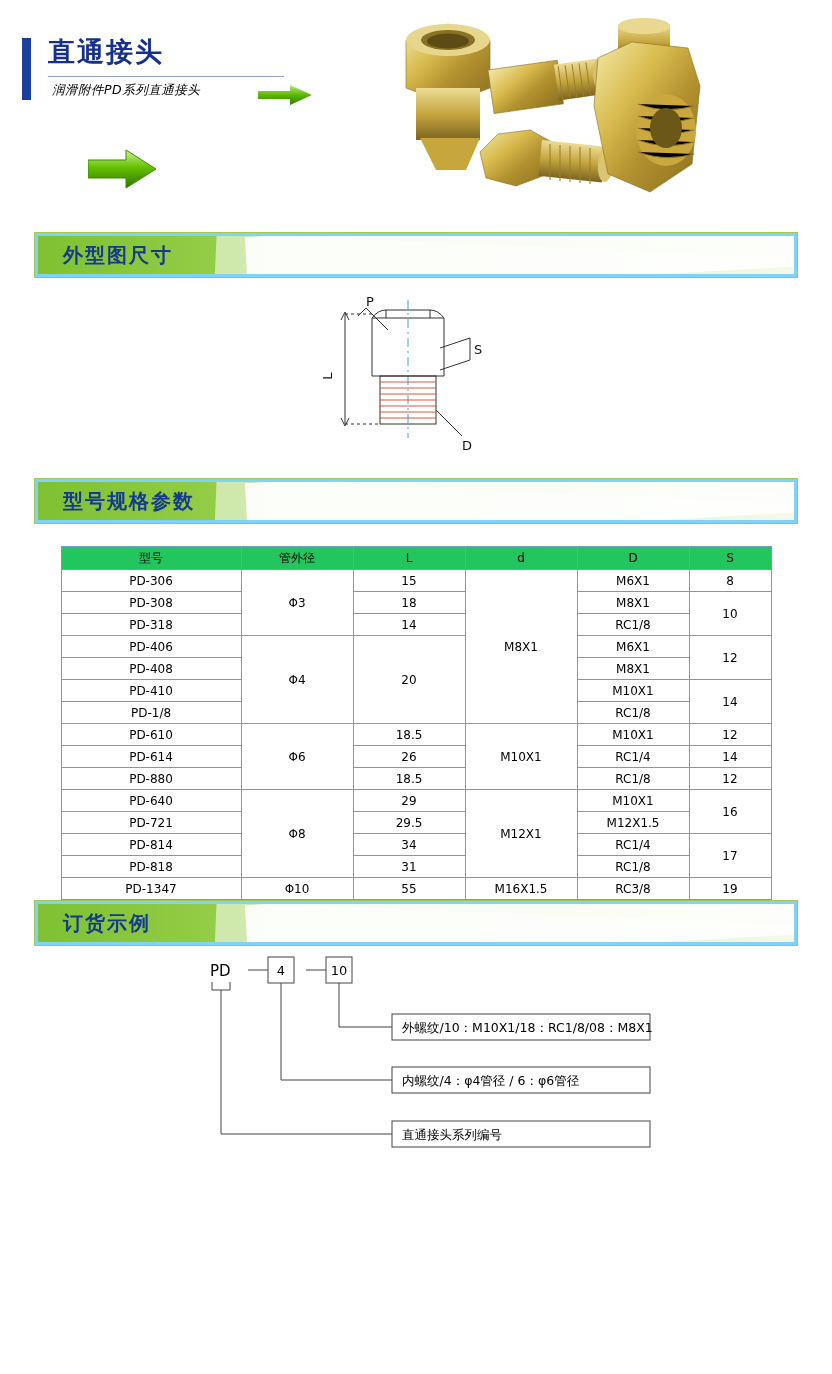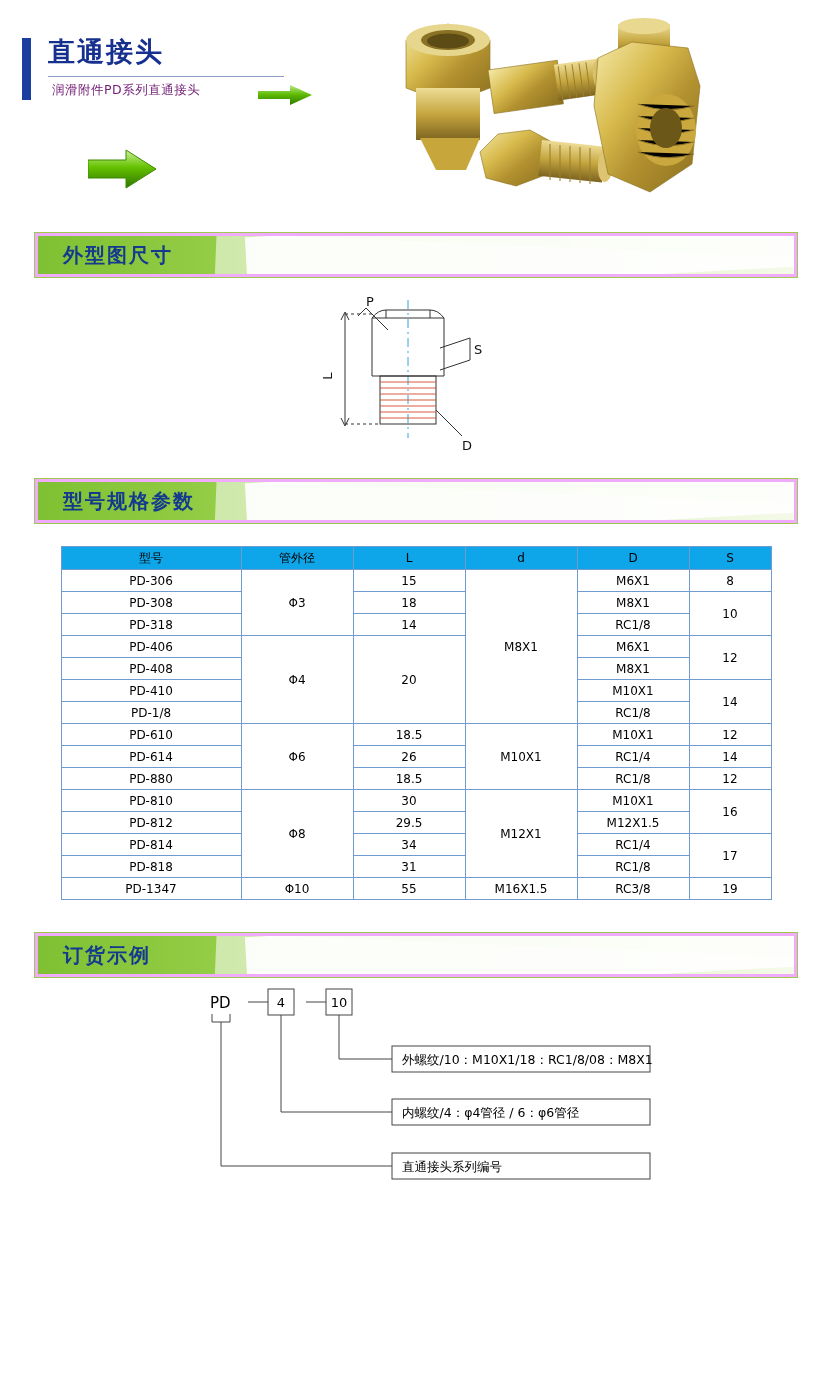--- a/index.html
+++ b/index.html
@@ -46,23 +46,24 @@
   .title-rule {
     position: absolute;
     left: 26px; top: 46px;
     width: 236px; height: 1px;
     background: #8fa0c9;
   }
   .title-sub {
     position: absolute;
     left: 30px; top: 52px;
     font-size: 12.5px;
-    color: #701a75;
+    color: #000000;
     letter-spacing: .5px;
     font-family: "DejaVu Sans", sans-serif;
+    font-style: italic;
   }
   .arrow-small {
     position: absolute;
     left: 236px; top: 55px;
     width: 54px; height: 20px;
   }
   .arrow-big {
     position: absolute;
     left: 88px; top: 148px;
     width: 68px; height: 42px;
@@ -74,21 +75,21 @@
     left: 370px; top: 10px;
     width: 380px; height: 220px;
   }
 
   
   .banner {
     position: relative;
     margin: 0 34px;
     height: 46px;
     border: 1px solid #9ecb4f;
-    background: #f0abfc;
+    background: #7dd3fc;
     padding: 3px;
   }
   .banner-inner {
     position: relative;
     height: 100%;
     width: 100%;
     overflow: hidden;
     background: linear-gradient(90deg,#7fc133 0%, #9ed24f 35%, #c3e48a 70%, #e6f3cb 100%);
   }
   .banner-inner::before {
@@ -142,21 +143,21 @@
   }
   table.spec th, table.spec td {
     border: 1px solid #6f9bd0;
     text-align: center;
     height: 22px;
     padding: 0 4px;
     color: #000;
     background: #fff;
   }
   table.spec thead th {
-    background: #0ea5e9;
+    background: #22c55e;
     font-weight: normal;
     height: 23px;
   }
   td.span-cell { background: #f2f2f2; }
   .c-model { width: 180px; }
   .c-od    { width: 112px; margin-left: 33px; }
   .c-l     { width: 112px; }
   .c-d     { width: 112px; }
   .c-dd    { width: 112px; }
   .c-s     { width: 82px; }
@@ -409,30 +410,30 @@
       </tr>
 
       <tr>
         <td>PD-880</td>
         <td>18.5</td>
         <td>RC1/8</td>
         <td>12</td>
       </tr>
 
       <tr>
-        <td>PD-810</td>
+        <td>PD-640</td>
         <td class="span-cell" rowspan="4">Φ8</td>
-        <td>30</td>
+        <td>29</td>
         <td class="span-cell" rowspan="4">M12X1</td>
         <td>M10X1</td>
         <td class="span-cell" rowspan="2">16</td>
       </tr>
 
       <tr>
-        <td>PD-812</td>
+        <td>PD-721</td>
         <td>29.5</td>
         <td>M12X1.5</td>
       </tr>
 
       <tr>
         <td>PD-814</td>
         <td>34</td>
         <td>RC1/4</td>
         <td class="span-cell" rowspan="2">17</td>
       </tr>
@@ -448,21 +449,21 @@
         <td>Φ10</td>
         <td>55</td>
         <td>M16X1.5</td>
         <td>RC3/8</td>
         <td>19</td>
       </tr>
     </tbody>
   </table>
 </div>
 
-<div class="banner" style="margin-top:32px;">
+<div class="banner" style="">
   <div class="banner-inner"></div>
   <div class="banner-text">订货示例</div>
 </div>
 
 <div class="order-wrap">
   <svg width="832" height="230" viewBox="0 0 832 230">
     <g stroke="#444" fill="none" stroke-width="1">
 
       <line x1="248" y1="18" x2="268" y2="18"></line>
       <line x1="306" y1="18" x2="326" y2="18"></line>

